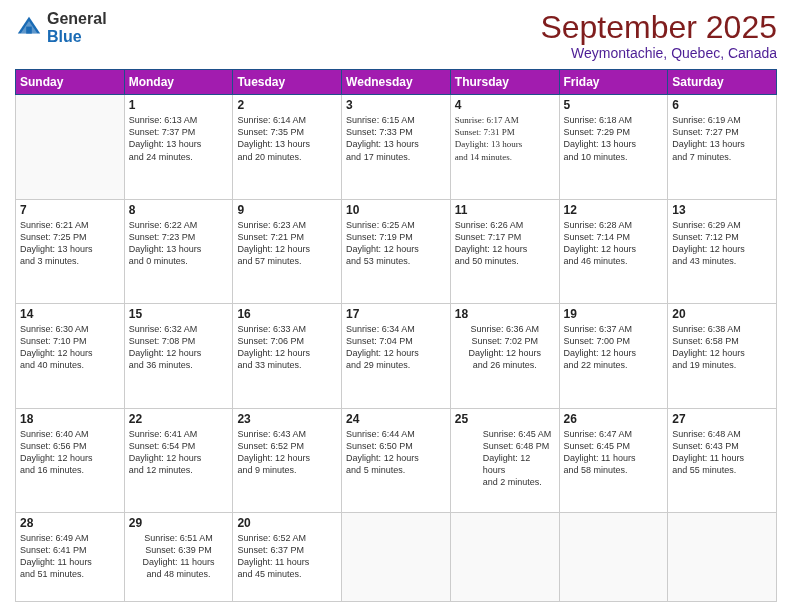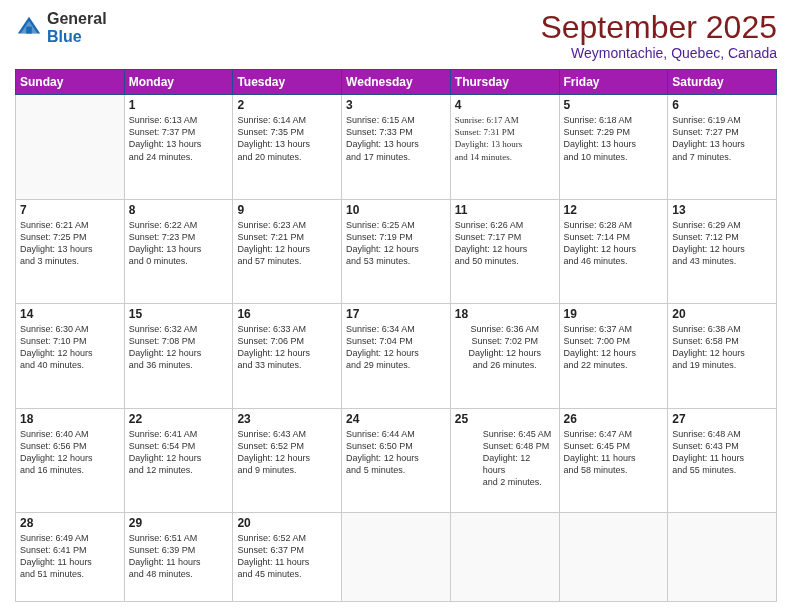--- a/index.html
+++ b/index.html
@@ -331,21 +331,21 @@
         <tr class="last-row">
           <td>
             <span class="day-num">28</span>
             <div class="day-info" style="white-space: pre-line;">Sunrise: 6:49 AM
 Sunset: 6:41 PM
 Daylight: 11 hours
 and 51 minutes.</div>
           </td>
           <td>
             <span class="day-num">29</span>
-            <div class="day-info" style="white-space: pre-line;">Sunrise: 6:51 AM
+            <div class="day-info" style="white-space: pre-line; text-align: center;">Sunrise: 6:51 AM
 Sunset: 6:39 PM
 Daylight: 11 hours
 and 48 minutes.</div>
           </td>
           <td>
             <span class="day-num">20</span>
             <div class="day-info" style="white-space: pre-line;">Sunrise: 6:52 AM
 Sunset: 6:37 PM
 Daylight: 11 hours
 and 45 minutes.</div>

